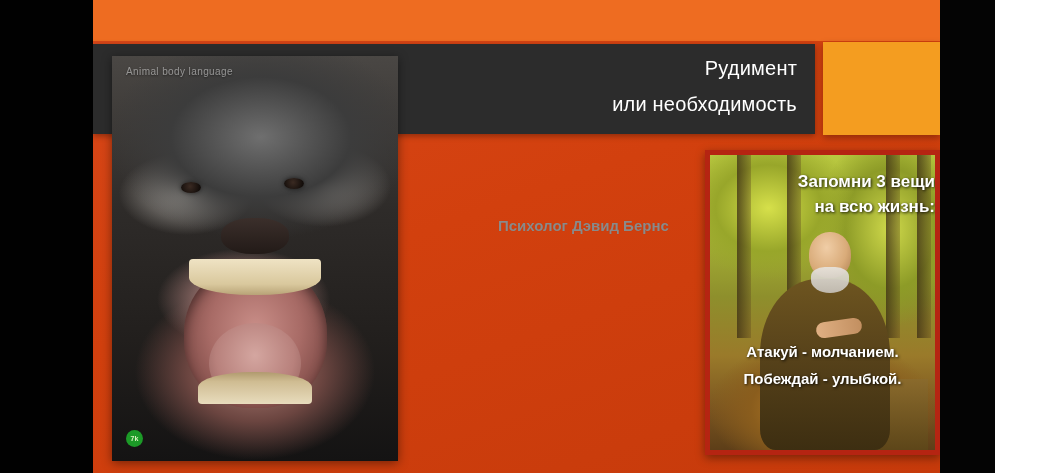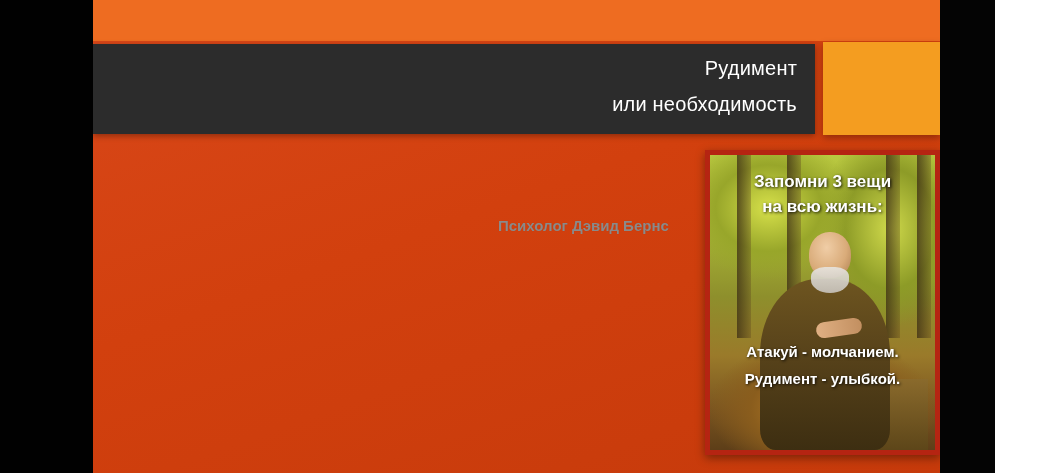--- a/index.html
+++ b/index.html
@@ -193,21 +193,21 @@
     background:linear-gradient(90deg,#e0b083,#c28f60);
     transform:rotate(-8deg);
   }
   .monk-stump {
     position:absolute; left:70%; top:76%; width:60px; height:24%;
     background:linear-gradient(180deg,#8a6a2c 0%,#5d4619 100%);
   }
 
   .monk-top-text {
     position:absolute; left:0; top:14px; width:100%;
-    text-align:center;
+    text-align:right;
     color:#ffffff;
     font-size:17px;
     font-weight:bold;
     line-height:25px;
     text-shadow:1px 1px 3px rgba(0,0,0,.85);
     white-space:pre-line;
   }
   .monk-bottom-text {
     position:absolute; left:0; bottom:58px; width:100%;
     text-align:center;
@@ -232,38 +232,50 @@
 
     <div class="top-orange-band"></div>
 
     <div class="title-band">
       <div class="title-text">Рудимент
 или необходимость</div>
     </div>
 
     <div class="amber-card"></div>
 
+    <div class="photo-gorilla">
+      <div class="gor-bg"></div>
+      <div class="gor-eye l"></div>
+      <div class="gor-eye r"></div>
+      <div class="gor-nose"></div>
+      <div class="gor-mouth"></div>
+      <div class="gor-teeth-top"></div>
+      <div class="gor-tongue"></div>
+      <div class="gor-teeth-bot"></div>
+      <div class="photo-watermark">Animal body language</div>
+      <div class="photo-badge">7k</div>
+    </div>
 
     <div class="quote-author">Психолог Дэвид Бернс</div>
 
     <div class="photo-monk">
       <div class="monk-bg"></div>
       <div class="monk-trunk a"></div>
       <div class="monk-trunk b"></div>
       <div class="monk-trunk c"></div>
       <div class="monk-trunk d"></div>
       <div class="monk-figure">
         <div class="monk-stump"></div>
         <div class="monk-body"></div>
         <div class="monk-head"></div>
         <div class="monk-beard"></div>
         <div class="monk-arm"></div>
       </div>
       <div class="monk-top-text">Запомни 3 вещи
 на всю жизнь:</div>
       <div class="monk-bottom-text">
         <div>Атакуй - молчанием.</div>
-        <div>Рудимент - улыбкой.</div>
+        <div>Побеждай - улыбкой.</div>
       </div>
     </div>
 
   </div>
 </div>
 
 </body></html>

